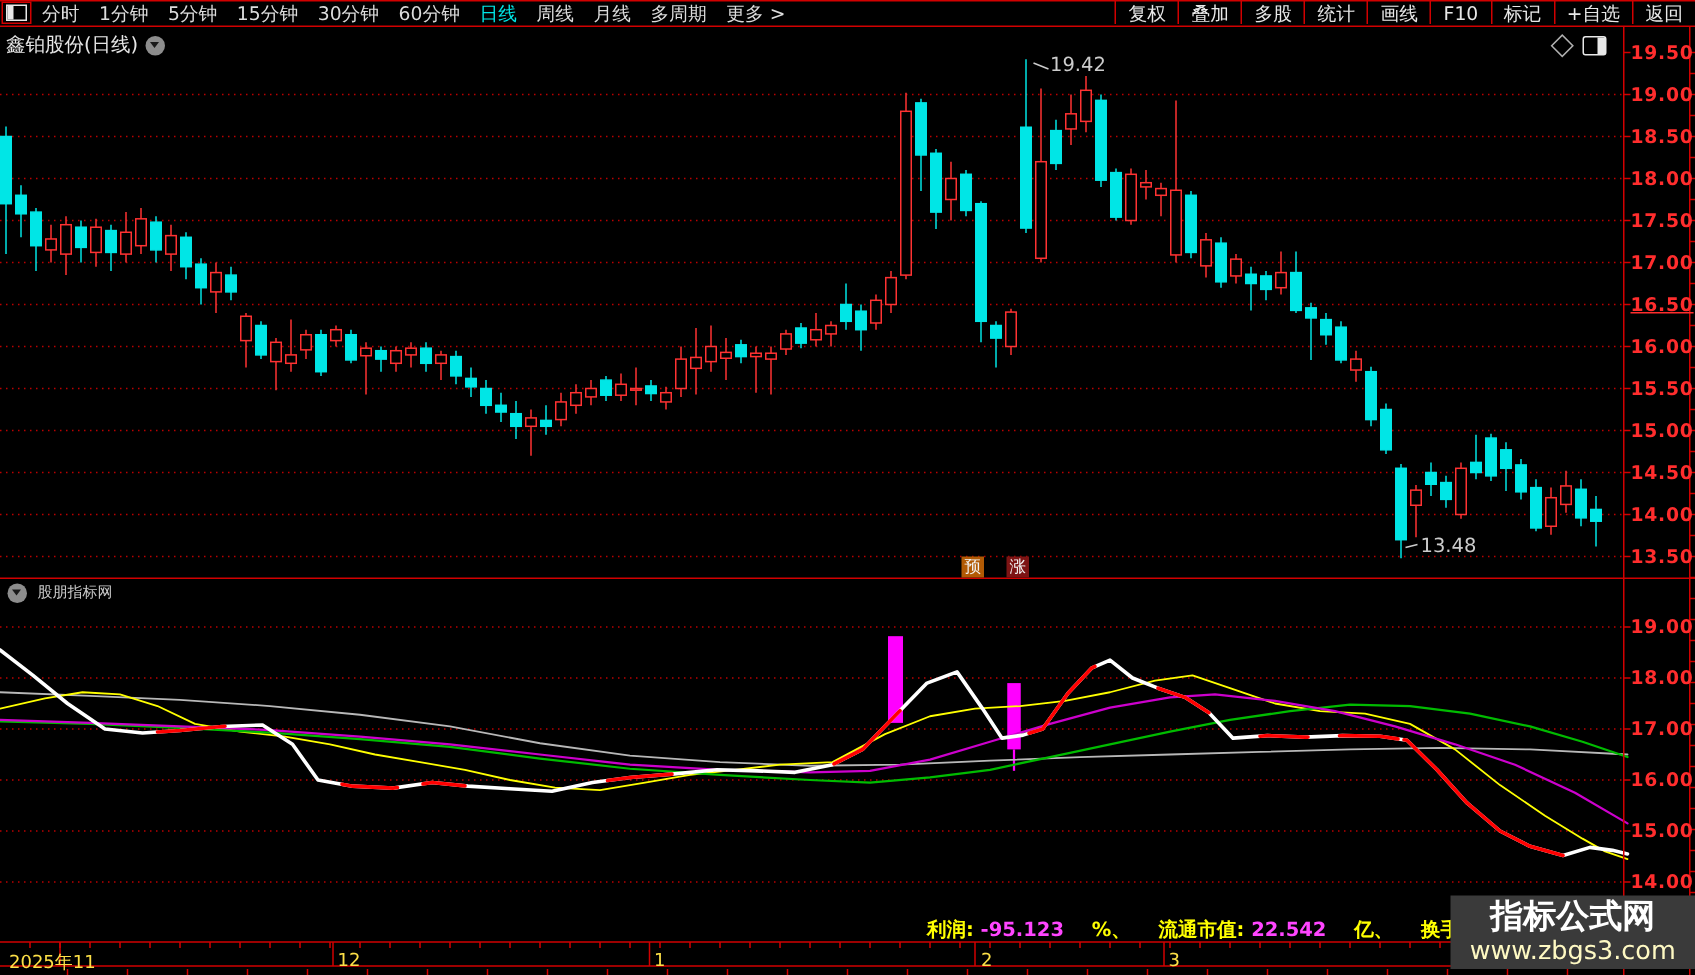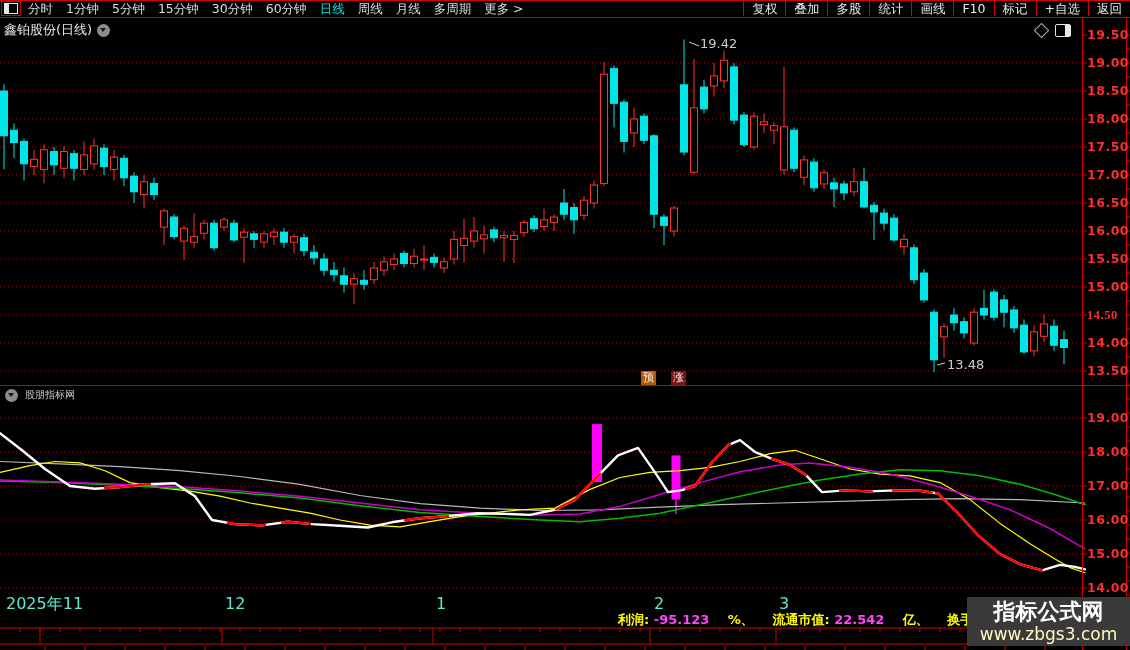--- a/index.html
+++ b/index.html
@@ -41,21 +41,21 @@
   .ind-header{position:absolute;left:5px;top:388px;display:flex;align-items:center;gap:7px;}
   #ind-title{color:#c9c9c9;font-size:10px;}
   
   .status{position:absolute;left:618px;top:611px;font-size:13px;font-weight:600;white-space:nowrap;}
   .status .yl{color:#ffff00;}
   .status .mg{color:#ff45ff;}
   .status .gap{display:inline-block;width:14px;}
   .ov-wrap{position:relative;display:inline-block;}
   .ov-wrap .overlay{position:absolute;left:0;top:0;color:#ffff00;pointer-events:none;}
   
-  .month-label{position:absolute;top:594px;color:#5eead4;font-size:16px;white-space:nowrap;}
+  .month-label{position:absolute;top:633px;color:#fde047;font-size:12px;white-space:nowrap;}
   
   .watermark{position:absolute;left:967px;top:597px;width:163px;height:49px;background:#3a3a3a;
              display:flex;flex-direction:column;align-items:center;justify-content:center;z-index:5;}
   .watermark .wm-title{color:#ffffff;font-size:22px;font-weight:bold;line-height:24px;}
   .watermark .wm-url{color:#fef9c3;font-size:17px;line-height:20px;}
   svg{position:absolute;left:0;top:0;}
 </style>
 </head>
 <body>
 
@@ -507,25 +507,25 @@
     <span class="panel-glyph"></span>
   </div>
 
   <div id="main-axis">
       <div class="axis-label" style="top: 27px;">19.50</div>
       <div class="axis-label" style="top: 55px;">19.00</div>
       <div class="axis-label" style="top: 83px;">18.50</div>
       <div class="axis-label" style="top: 111px;">18.00</div>
       <div class="axis-label" style="top: 139px;">17.50</div>
       <div class="axis-label" style="top: 167px;">17.00</div>
-      <div class="axis-label" style="top: 195px;">16.50</div>
+      <div class="axis-label" style="top: 195px; text-decoration: underline;">16.50</div>
       <div class="axis-label" style="top: 223px;">16.00</div>
       <div class="axis-label" style="top: 251px;">15.50</div>
       <div class="axis-label" style="top: 279px;">15.00</div>
-      <div class="axis-label" style="top: 307px; font-family: Liberation Serif, serif;">14.50</div>
+      <div class="axis-label" style="top: 307px;">14.50</div>
       <div class="axis-label" style="top: 335px;">14.00</div>
       <div class="axis-label" style="top: 363px;">13.50</div>
     </div>
   <div id="ind-axis">
       <div class="axis-label" style="top: 410px;">19.00</div>
       <div class="axis-label" style="top: 444px;">18.00</div>
       <div class="axis-label" style="top: 478px;">17.00</div>
       <div class="axis-label" style="top: 512px;">16.00</div>
       <div class="axis-label" style="top: 546px;">15.00</div>
       <div class="axis-label" style="top: 580px;">14.00</div>

